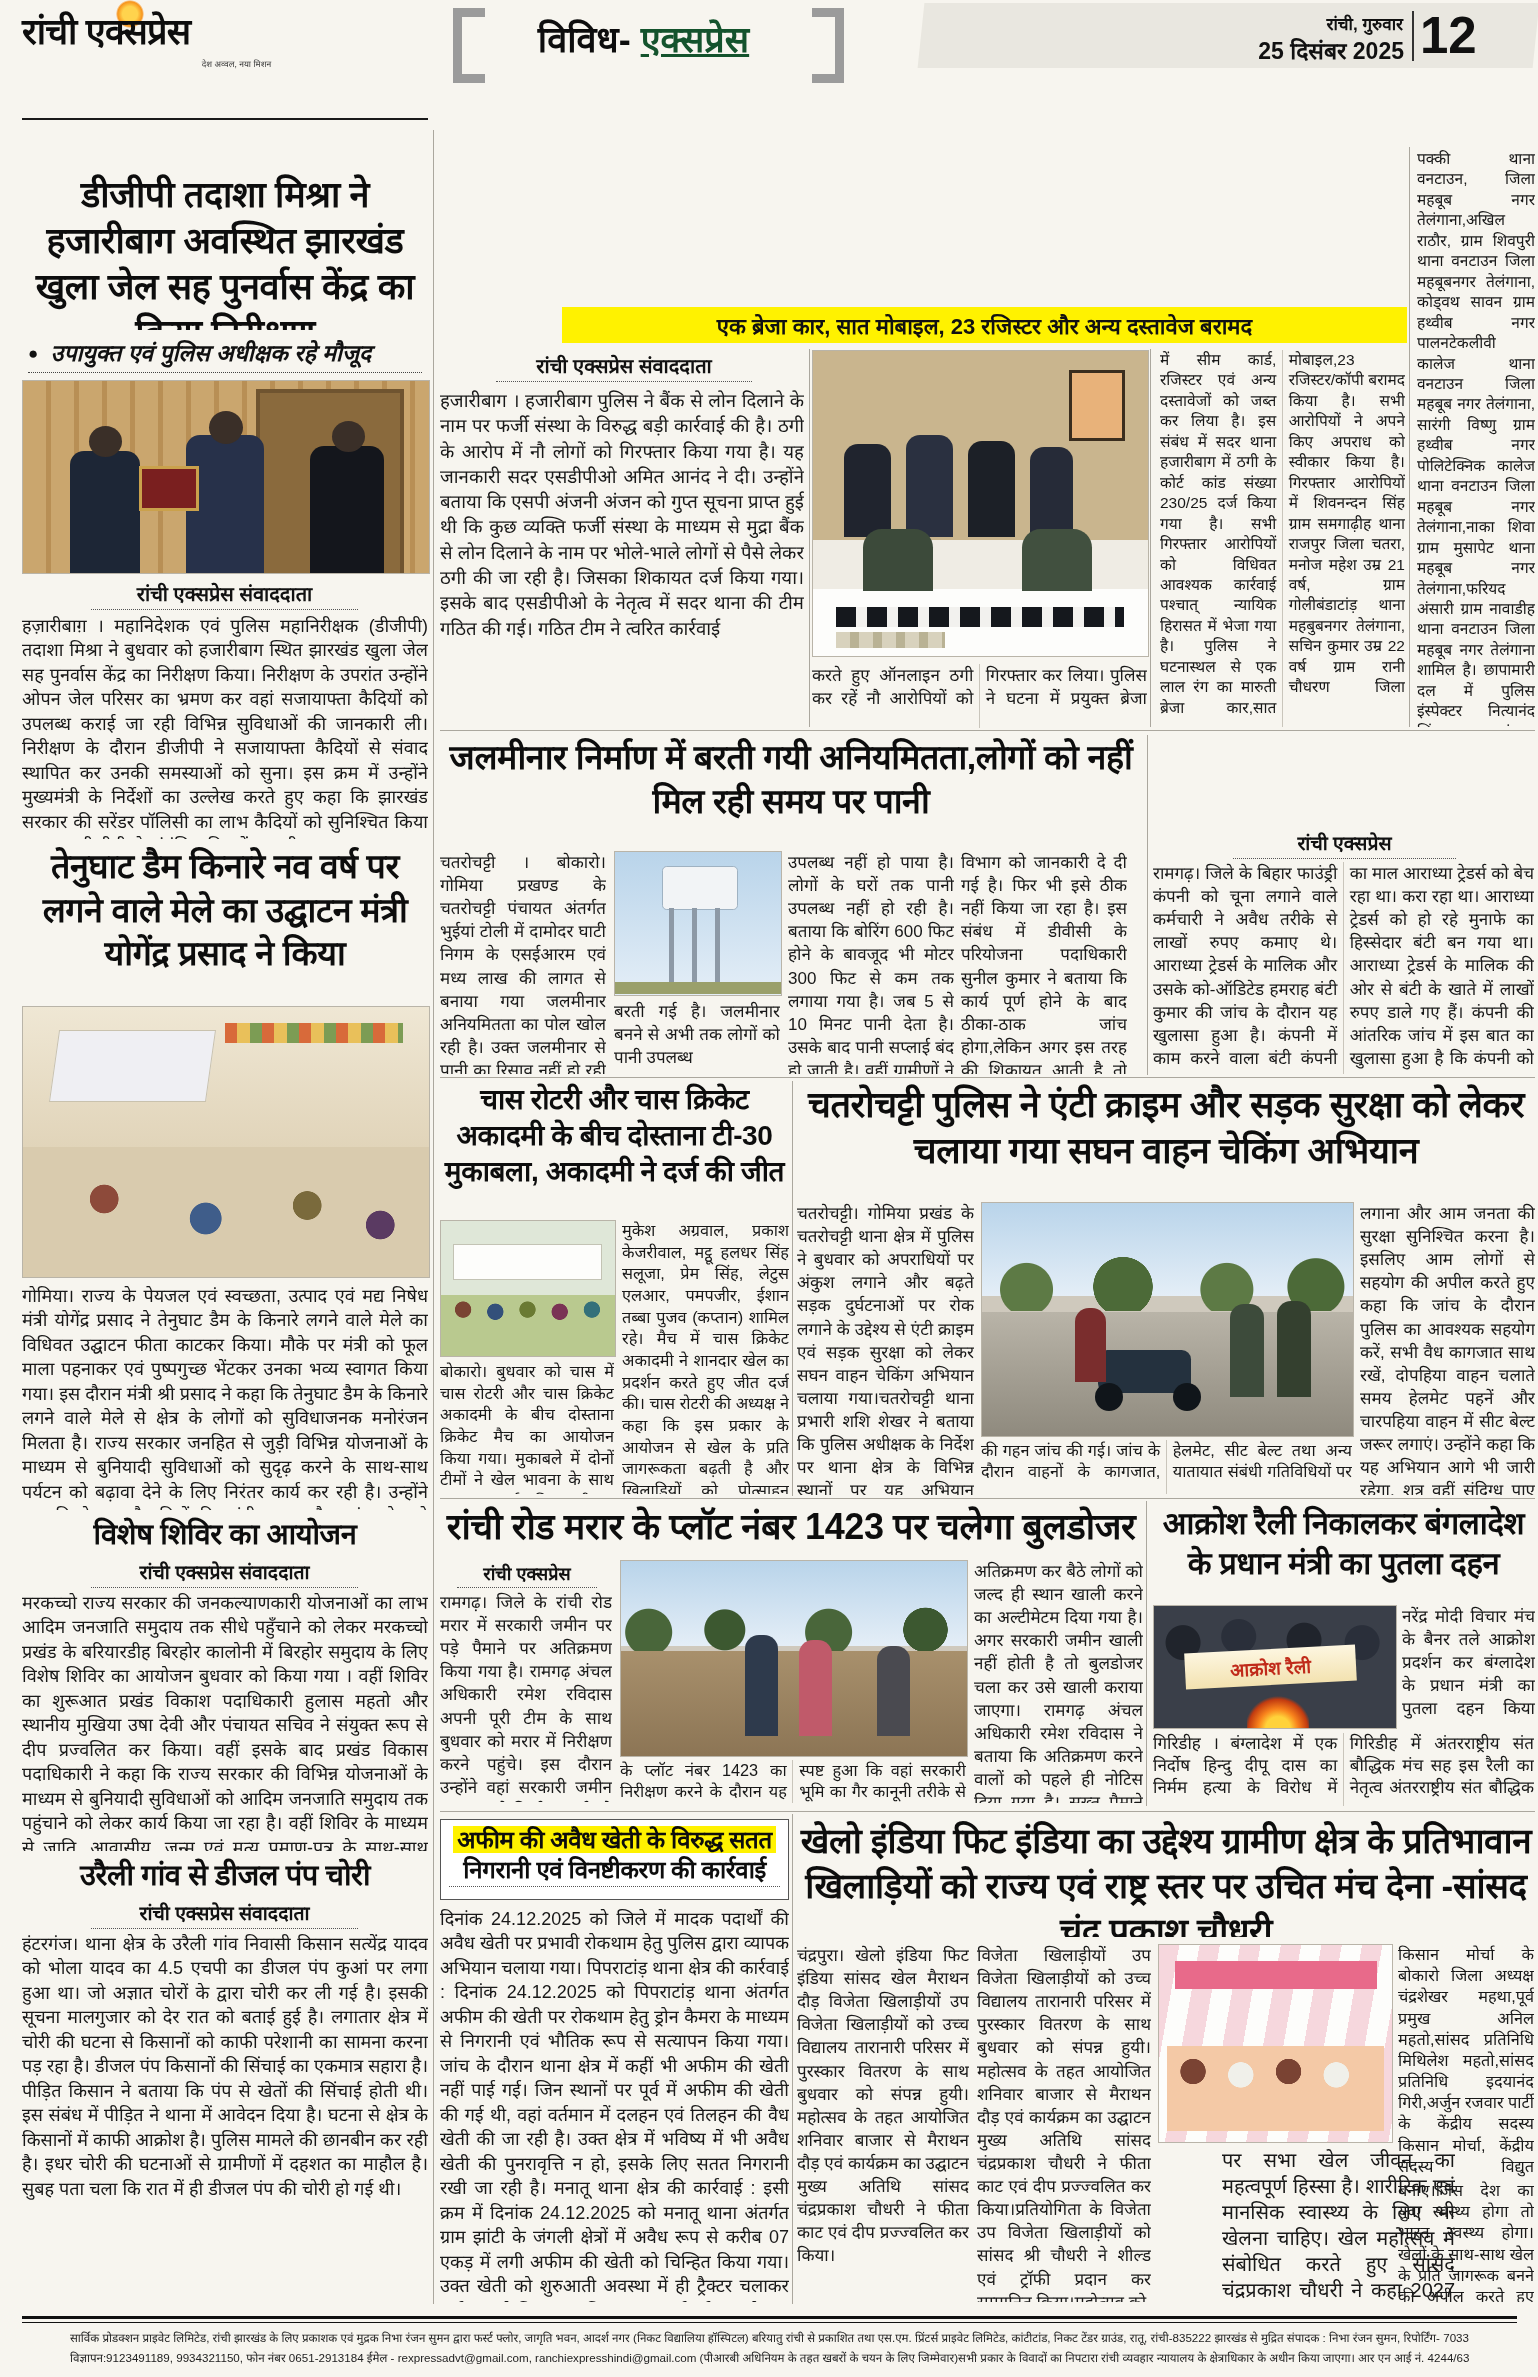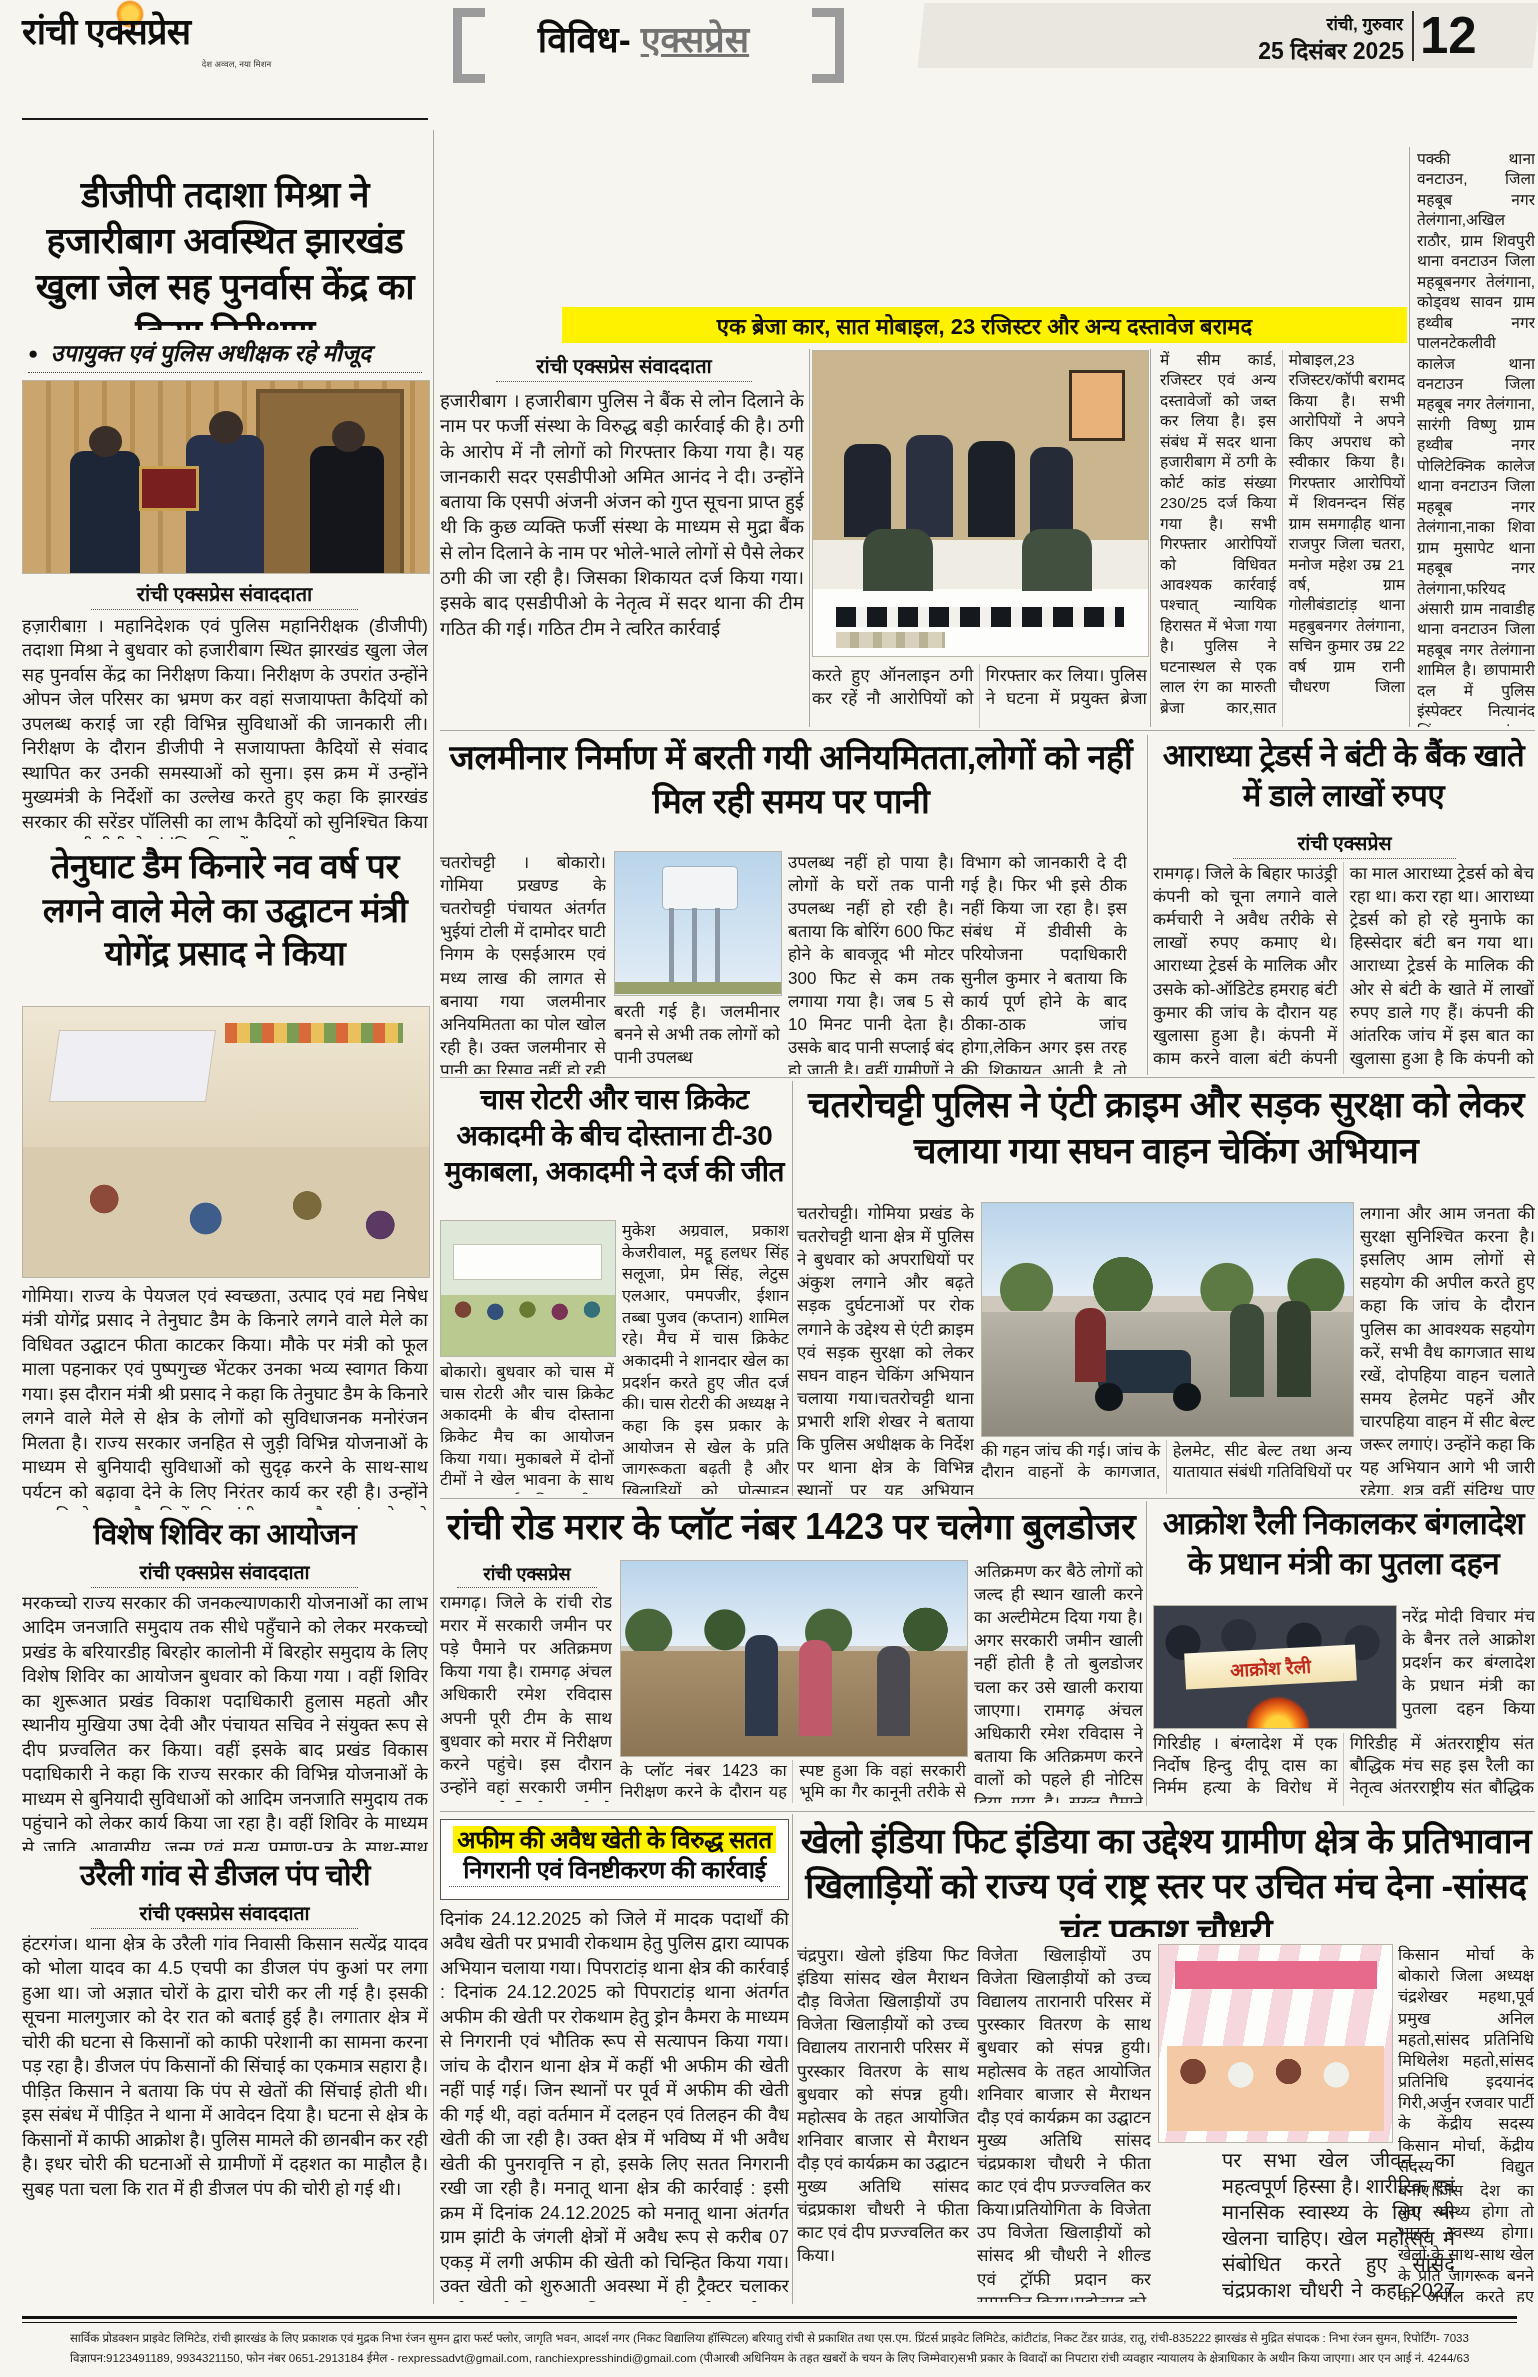--- a/index.html
+++ b/index.html
@@ -35,21 +35,21 @@
   <div class="abs" style="left:0;top:0;width:1539px;height:124px;">
     <div class="sun" style="left:116px;top:0;"></div>
     <div class="abs" style="left:22px;top:6.2px;width:264px;font-size:36px;font-weight:900;letter-spacing:-0.8px;color:#0d0d0d;white-space:nowrap;">रांची एक्सप्रेस</div>
     <div class="abs" style="left:186px;top:58px;width:101px;font-size:8.5px;text-align:center;color:#333;">देश अव्वल, नया मिशन</div>
     <div class="abs" style="left:22px;top:118px;width:406px;height:2.3px;background:#1a1a1a;"></div>
 
     <div class="brk brk-l" style="left:453px;top:7.8px;"></div>
     <div class="brk brk-r" style="left:812px;top:7.8px;"></div>
     <div class="abs" style="left:477px;top:14px;width:333px;font-size:36px;font-weight:900;text-align:center;white-space:nowrap;">
       <span style="color:#0d0d0d;">विविध-</span>
-      <span style="color:#737373;text-decoration:underline;">एक्सप्रेस</span>
+      <span style="color:#14532d;text-decoration:underline;">एक्सप्रेस</span>
     </div>
 
     <div class="abs" style="left:921px;top:3.1px;width:615px;height:65px;background:#e9e7e0;transform:skewX(-6deg);"></div>
     <div class="abs" style="left:1194px;top:12.4px;width:209px;font-size:17px;text-align:right;font-weight:600;">रांची, गुरुवार</div>
     <div class="abs" style="left:1171px;top:34px;width:233px;font-size:23px;font-weight:800;text-align:right;">25 दिसंबर 2025</div>
     <div class="abs" style="left:1412px;top:11px;width:1.6px;height:50px;background:#333;"></div>
     <div class="abs" style="left:1420px;top:6.2px;width:85px;font-size:51px;font-weight:900;">12</div>
   </div>
 
   <div class="vl" style="left:433px;top:130px;height:2174px;"></div>
@@ -125,21 +125,20 @@
   <div class="ph" style="left:614px;top:851px;width:166px;height:143px;">
     <div class="sky" style="height:143px;"></div>
     <div class="abs" style="left:47px;top:14px;width:74px;height:42px;background:#f2f4f6;border:1.6px solid #9fb2c2;border-radius:4.7px;"></div>
     <div class="abs" style="left:54px;top:56px;width:59px;height:78px;background:repeating-linear-gradient(90deg,#8d99a6 0 4.7px,transparent 4.7px 23px);"></div>
     <div class="abs" style="left:0;top:130px;width:166px;height:12.4px;background:#9aa06b;"></div>
   </div>
   <div class="abs body-txt" style="left:614px;top:1000px;width:166px;height:74px;font-size:17px;">बरती गई है। जलमीनार बनने से अभी तक लोगों को पानी उपलब्ध</div>
   <div class="abs body-txt" style="left:788px;top:851px;width:166px;height:223px;font-size:17px;">उपलब्ध नहीं हो पाया है। लोगों के घरों तक पानी उपलब्ध नहीं हो रही है। बताया कि बोरिंग 600 फिट होने के बावजूद भी मोटर 300 फिट से कम तक लगाया गया है। जब 5 से 10 मिनट पानी देता है। उसके बाद पानी सप्लाई बंद हो जाती है। वहीं ग्रामीणों ने कहा कि निर्माण के 6 माह भी नहीं हुए हैं। घटिया निर्माण के खिलाफ द्वारा</div>
   <div class="abs body-txt" style="left:961px;top:851px;width:166px;height:223px;font-size:17px;">विभाग को जानकारी दे दी गई है। फिर भी इसे ठीक नहीं किया जा रहा है। इस संबंध में डीवीसी के परियोजना पदाधिकारी सुनील कुमार ने बताया कि कार्य पूर्ण होने के बाद ठीका-ठाक जांच होगा,लेकिन अगर इस तरह की शिकायत आती है तो सिविल इंजीनियर से जांच कराई जाएगी और दोषी संवेदक पर कार्रवाई होगी।</div>
 
-  <div class="abs hl" style="left:1153px;top:736px;width:381px;height:88px;font-size:31px;">आराध्या ट्रेडर्स ने बंटी के बैंक खाते में डाले लाखों रुपए</div>
   <div class="abs byline" style="left:1233px;top:829px;width:223px;font-size:19.4px;">रांची एक्सप्रेस</div>
   <div class="abs body-txt cols2" style="left:1153px;top:862px;width:381px;height:212px;font-size:17px;">रामगढ़। जिले के बिहार फाउंड्री कंपनी को चूना लगाने वाले कर्मचारी ने अवैध तरीके से लाखों रुपए कमाए थे। आराध्या ट्रेडर्स के मालिक और उसके को-ऑडिटेड हमराह बंटी कुमार की जांच के दौरान यह खुलासा हुआ है। कंपनी में काम करने वाला बंटी कंपनी का माल आराध्या ट्रेडर्स को बेच रहा था। करा रहा था। आराध्या ट्रेडर्स को हो रहे मुनाफे का हिस्सेदार बंटी बन गया था। आराध्या ट्रेडर्स के मालिक की ओर से बंटी के खाते में लाखों रुपए डाले गए हैं। कंपनी की आंतरिक जांच में इस बात का खुलासा हुआ है कि कंपनी को लगभग 2 करोड़ का नुकसान कंपनी को हो चुका था। यह सिर्फ एक कर्मचारी की करतूत है। पुलिस की जांच के बाद वास्तविक स्थिति सामने आएगी।</div>
 
   <div class="abs hl" style="left:440px;top:1082px;width:349px;height:132px;font-size:28px;">चास रोटरी और चास क्रिकेट अकादमी के बीच दोस्ताना टी-30 मुकाबला, अकादमी ने दर्ज की जीत</div>
   <div class="ph" style="left:440px;top:1220px;width:174px;height:135px;background:linear-gradient(#dfe7d8 0 55%,#b9c98f 55%);">
     <div class="banner" style="left:12.4px;top:23px;width:147px;height:34px;background:#fdfdfb;border:0.8px solid #c3c3b4;"></div>
     <div class="abs" style="left:6.2px;top:67px;width:161px;height:54px;background:radial-gradient(circle at 10% 40%,#7a4333 0 7.8px,transparent 8.5px),radial-gradient(circle at 30% 44%,#33507a 0 7.8px,transparent 8.5px),radial-gradient(circle at 50% 40%,#6a7a33 0 7.8px,transparent 8.5px),radial-gradient(circle at 70% 44%,#7a3355 0 7.8px,transparent 8.5px),radial-gradient(circle at 90% 40%,#33707a 0 7.8px,transparent 8.5px);"></div>
   </div>
   <div class="abs body-txt" style="left:440px;top:1361px;width:174px;height:133px;font-size:16.3px;line-height:1.33;">बोकारो। बुधवार को चास में चास रोटरी और चास क्रिकेट अकादमी के बीच दोस्ताना क्रिकेट मैच का आयोजन किया गया। मुकाबले में दोनों टीमों ने खेल भावना के साथ शानदार प्रदर्शन किया। टी-20 मैच में चास रोटरी टीम का नेतृत्व मिड्डू सिंह मान और रोहित मंडल ने किया। टीम में कु. सुमन, पथरीक, टा. शामिल रहे।</div>
   <div class="abs body-txt" style="left:622px;top:1220px;width:167px;height:274px;font-size:16.3px;line-height:1.33;">मुकेश अग्रवाल, प्रकाश केजरीवाल, मट्ठू हलधर सिंह सलूजा, प्रेम सिंह, लेटुस एलआर, पमपजीर, ईशान तब्बा पुजव (कप्तान) शामिल रहे। मैच में चास क्रिकेट अकादमी ने शानदार खेल का प्रदर्शन करते हुए जीत दर्ज की। चास रोटरी की अध्यक्ष ने कहा कि इस प्रकार के आयोजन से खेल के प्रति जागरूकता बढ़ती है और खिलाड़ियों को प्रोत्साहन मिलता है। आयोजन को सफल बनाने के लिए चास क्रिकेट अकादमी के सदस्यों का आभार व्यक्त किया।</div>

